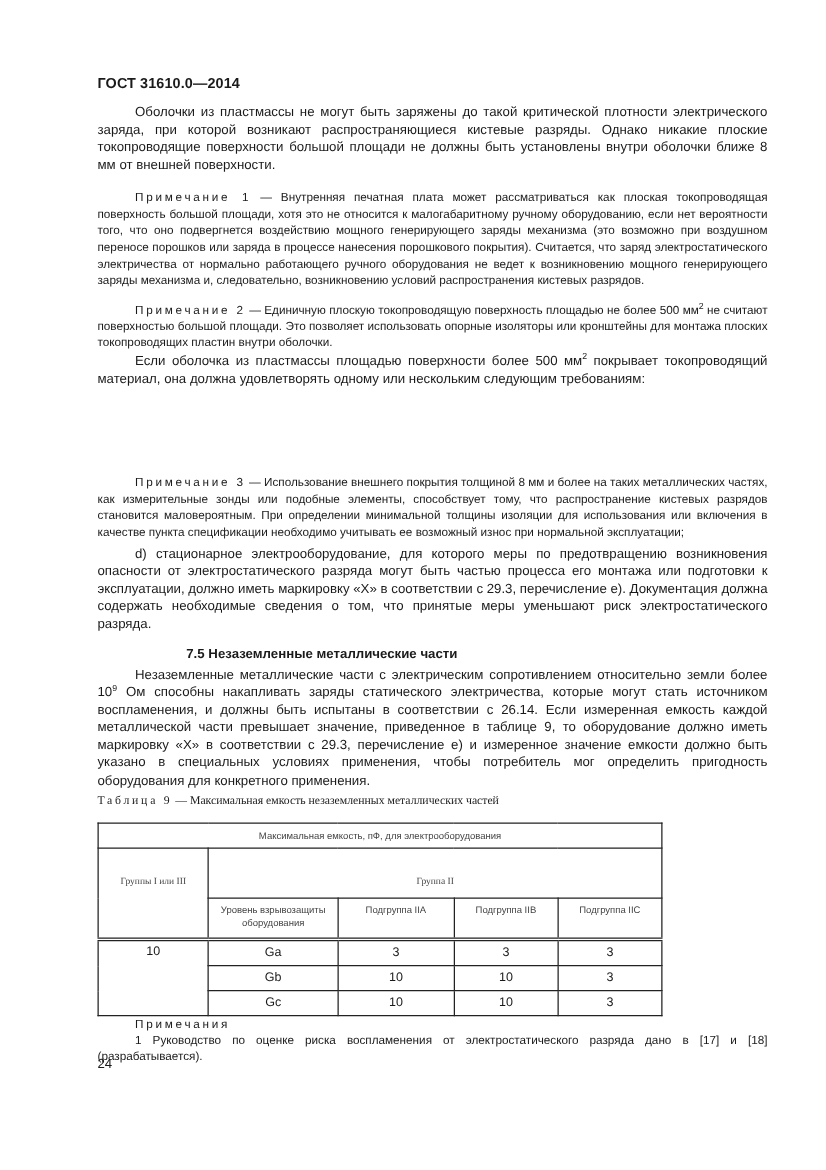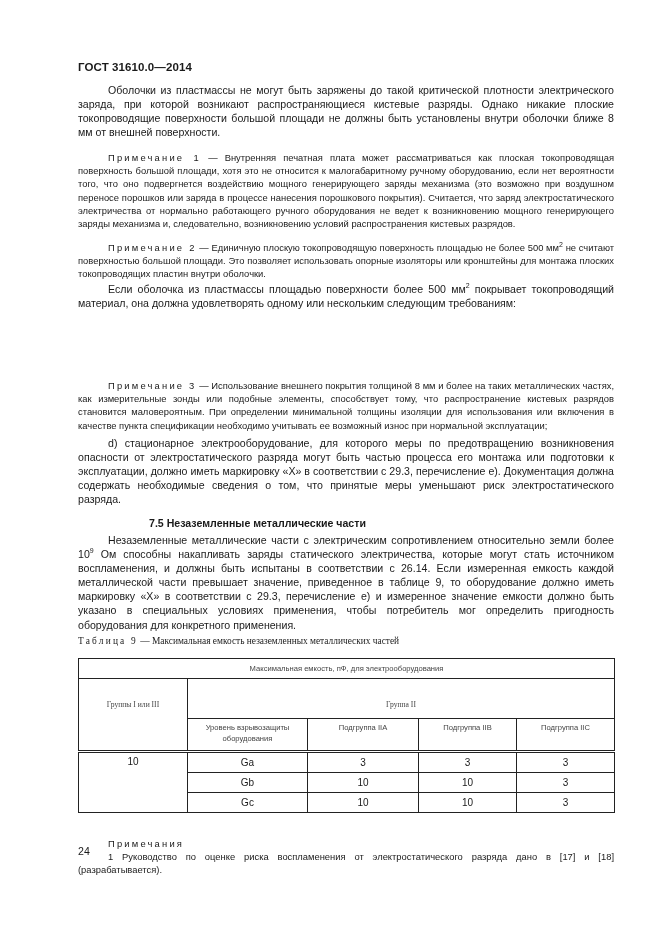--- a/index.html
+++ b/index.html
@@ -8,21 +8,21 @@
   .page { position: absolute; left: 78px; top: 0; width: 536px; }
   .hdr { position: absolute; left: 0; top: 61px; font-weight: bold; font-size: 11.5px; letter-spacing: 0.1px; }
   .txt { position: absolute; left: 0; width: 536px; font-size: 10.6px; line-height: 14.1px; text-align: justify; }
   .txt p { margin: 0; }
   .ind { text-indent: 30px; }
   .note { font-size: 9.4px; line-height: 13.2px; }
   .sp { letter-spacing: 2.2px; }
   sup { font-size: 7px; line-height: 0; vertical-align: super; }
   .sec { position: absolute; left: 30px; font-weight: bold; font-size: 10.6px; }
   .cap { position: absolute; left: 0; font-size: 9.4px; font-family: Liberation Serif, serif; }
-  table.t9 { position: absolute; left: 0; top: 658px; width: 537px; border-collapse: collapse;
+  table.t9 { position: absolute; left: 0; top: 658px; width: 452px; border-collapse: collapse;
              font-size: 7.6px; color: #444; }
   table.t9 td { border: 1px solid #222; text-align: center; vertical-align: top; padding: 0; }
   table.t9 .r-title td { height: 19px; vertical-align: middle; }
   table.t9 .r-g td { height: 18px; vertical-align: top; padding-top: 21px; font-family: Liberation Serif, serif; }
   table.t9 .r-sub td { height: 28px; line-height: 11px; padding-top: 3px; }
   table.t9 .r-data td { height: 19px; font-size: 10px; color: #1a1a1a; vertical-align: middle; }
   table.t9 .dbl td { border-top: 3px double #222; }
   .pnum { position: absolute; left: 0; top: 845px; font-size: 10.6px; }
 </style>
 </head>
@@ -103,19 +103,19 @@
     </tr>
     <tr class="r-data">
       <td>Gc</td>
       <td>10</td>
       <td>10</td>
       <td>3</td>
     </tr>
   </tbody>
     </table>
 
-  <div class="txt note" style="top:837px;">
+  <div class="txt note" style="top:812px;">
     <p class="ind sp">Примечания</p>
     <p class="ind">1 Руководство по оценке риска воспламенения от электростатического разряда дано в [17] и [18] (разрабатывается).</p>
   </div>
 
   <div class="pnum">24</div>
 </div>
 
 </body></html>

